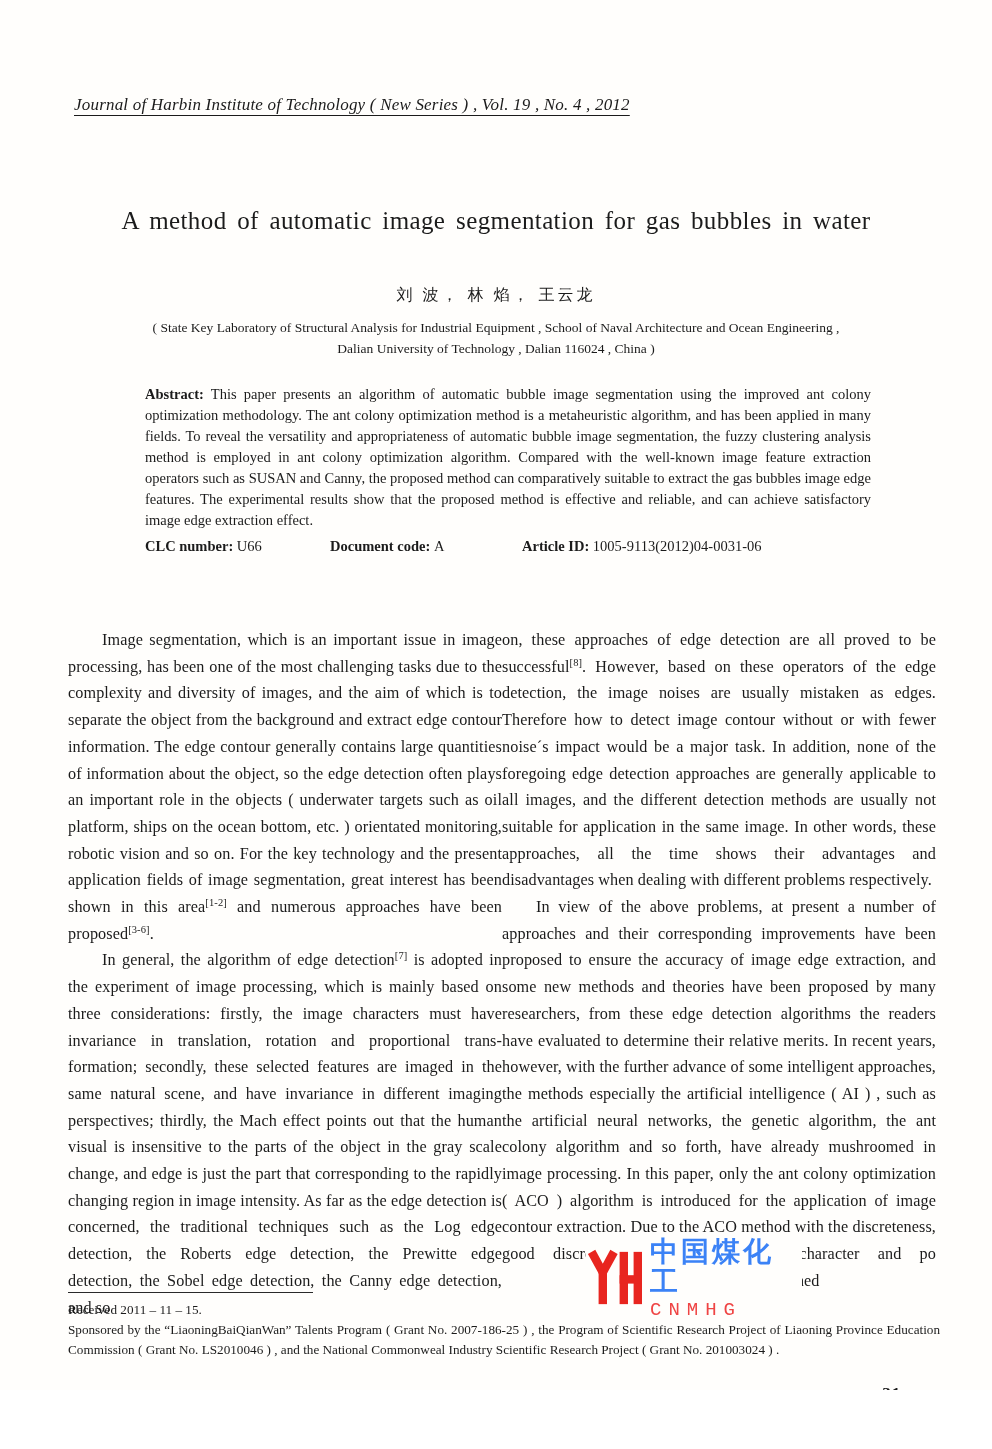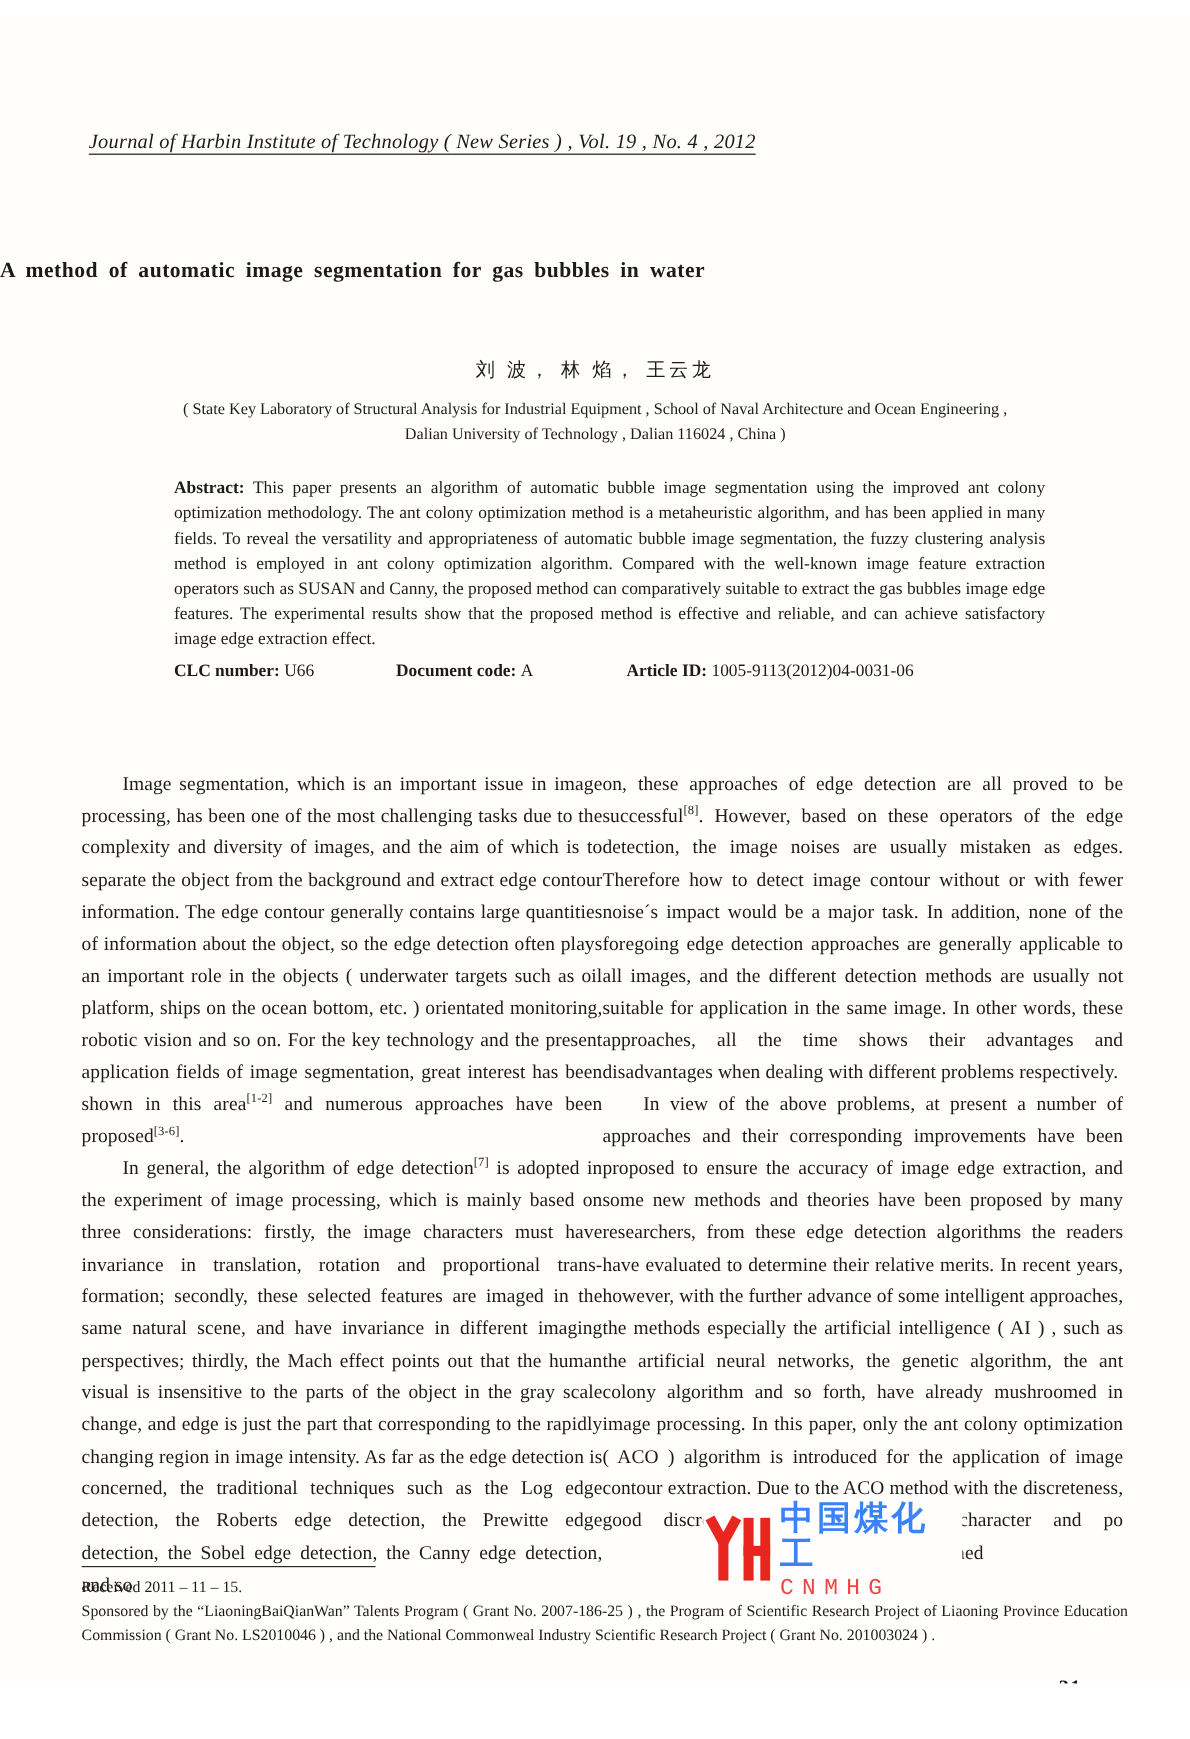--- a/index.html
+++ b/index.html
@@ -4,21 +4,21 @@
 <style>
   html, body {
     margin: 0;
     padding: 0;
     background: #ffffff;
   }
   .page {
     position: relative;
     width: 992px;
     height: 1390px;
-    margin: 13px auto;
+    margin: 0 auto;
     background: #fffefc;
     color: #1b1b1b;
     font-family: "Liberation Serif", "DejaVu Serif", serif;
     overflow: hidden;
   }
 
   
   .journal-header {
     position: absolute;
     top: 95px;
@@ -29,23 +29,23 @@
     text-underline-offset: 5px;
     letter-spacing: 0.2px;
   }
 
   
   .paper-title {
     position: absolute;
     top: 190px;
     left: 0;
     width: 100%;
-    text-align: left;
-    font-size: 18px;
-    font-weight: bold;
+    text-align: center;
+    font-size: 25px;
+    font-weight: normal;
     letter-spacing: 0.4px;
     word-spacing: 4px;
   }
   .authors-en {
     position: absolute;
     top: 255px;
     left: 0;
     width: 100%;
     text-align: center;
     font-style: italic;

